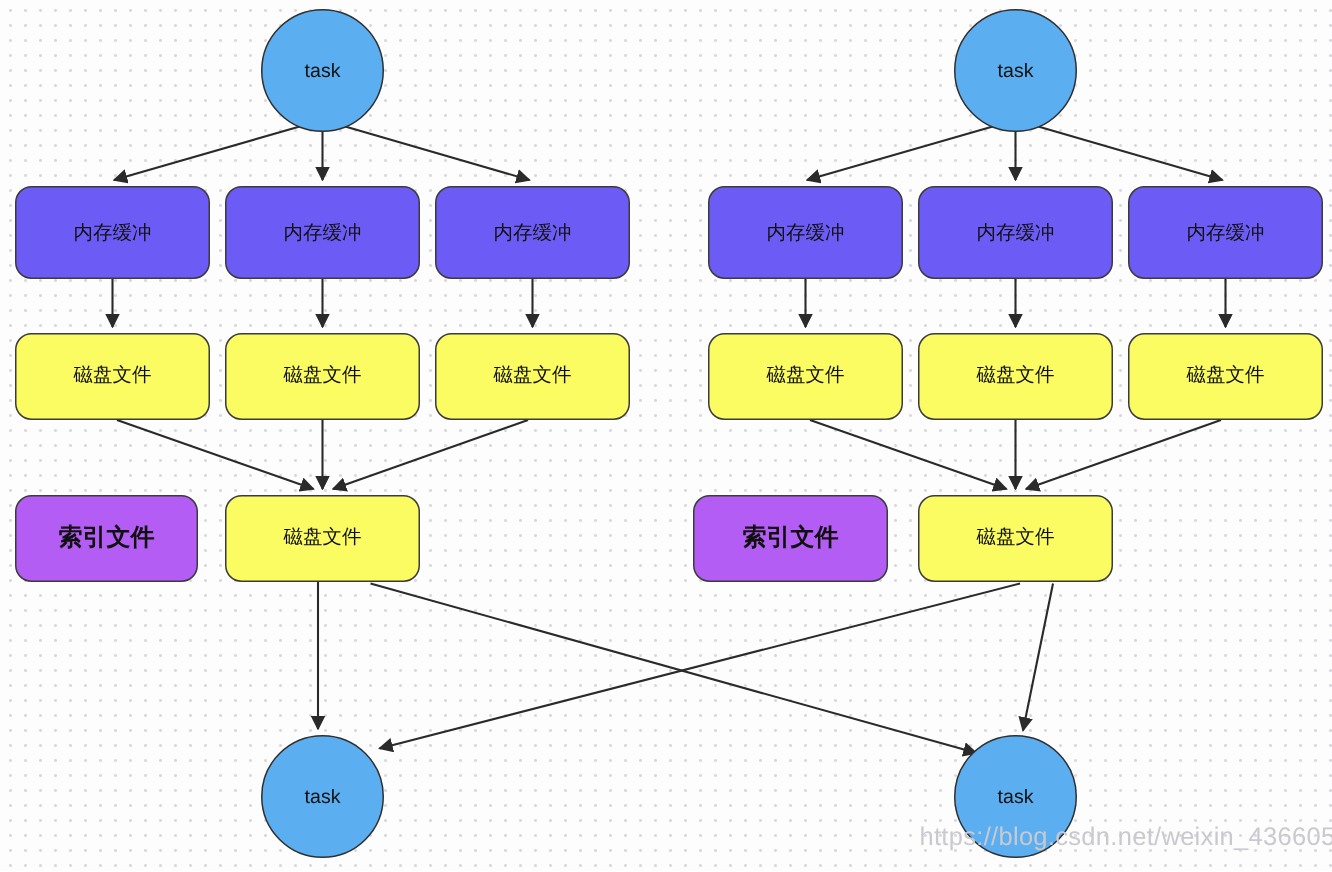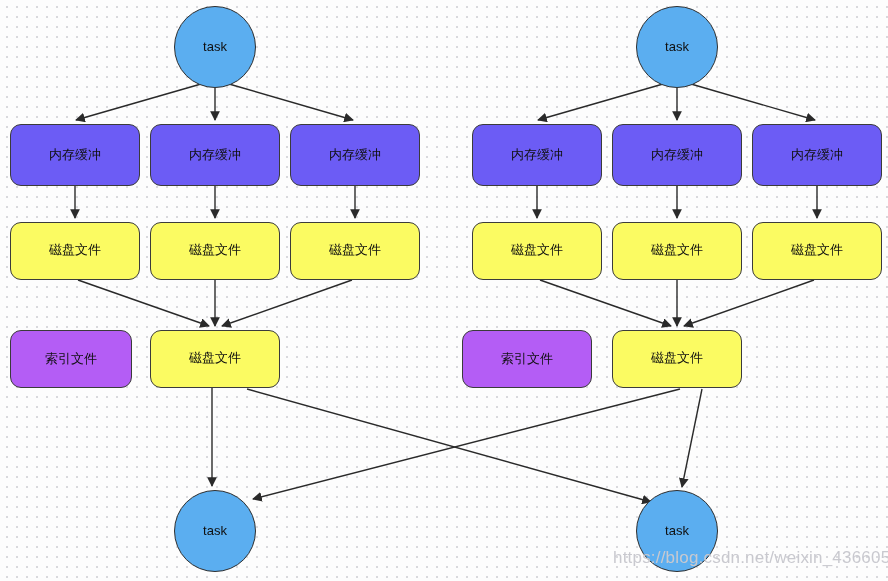--- a/index.html
+++ b/index.html
@@ -48,21 +48,22 @@
     background: #6C5CF5;
     font-size: 13px;
   }
   .node.disk {
     background: #FBFB62;
     font-size: 13px;
     font-family: Liberation Mono, monospace;
   }
   .node.index {
     background: #B45DF5;
-    font-size: 13px;
+    font-size: 16px;
+    font-weight: bold;
   }
   .node.task {
     background: #5BAEF0;
     font-size: 13px;
   }
   .watermark {
     position: absolute;
     left: 613px;
     top: 548px;
     font-size: 17px;

